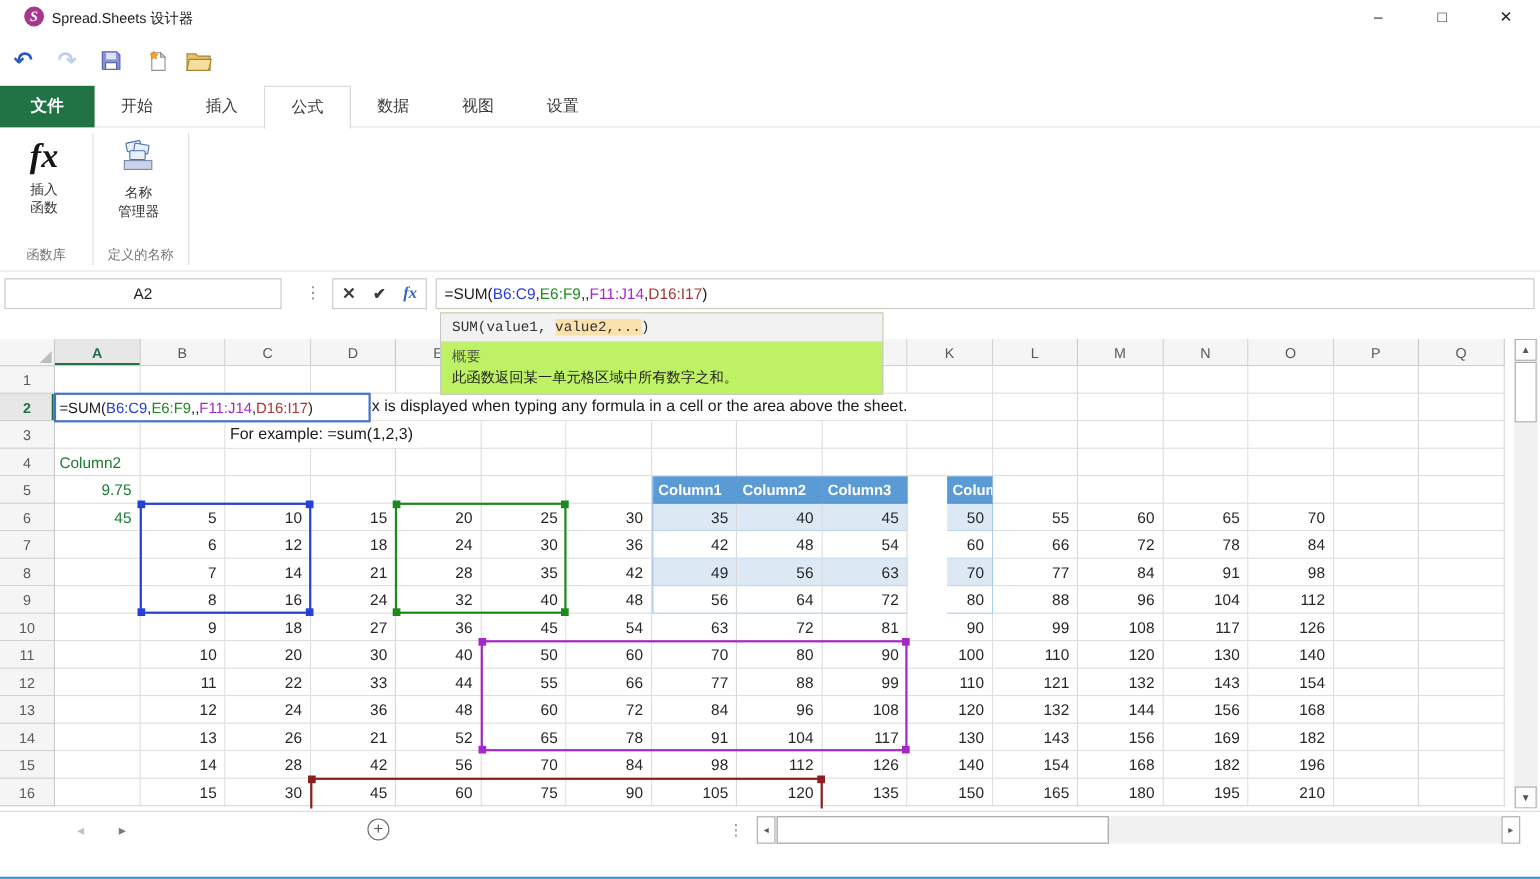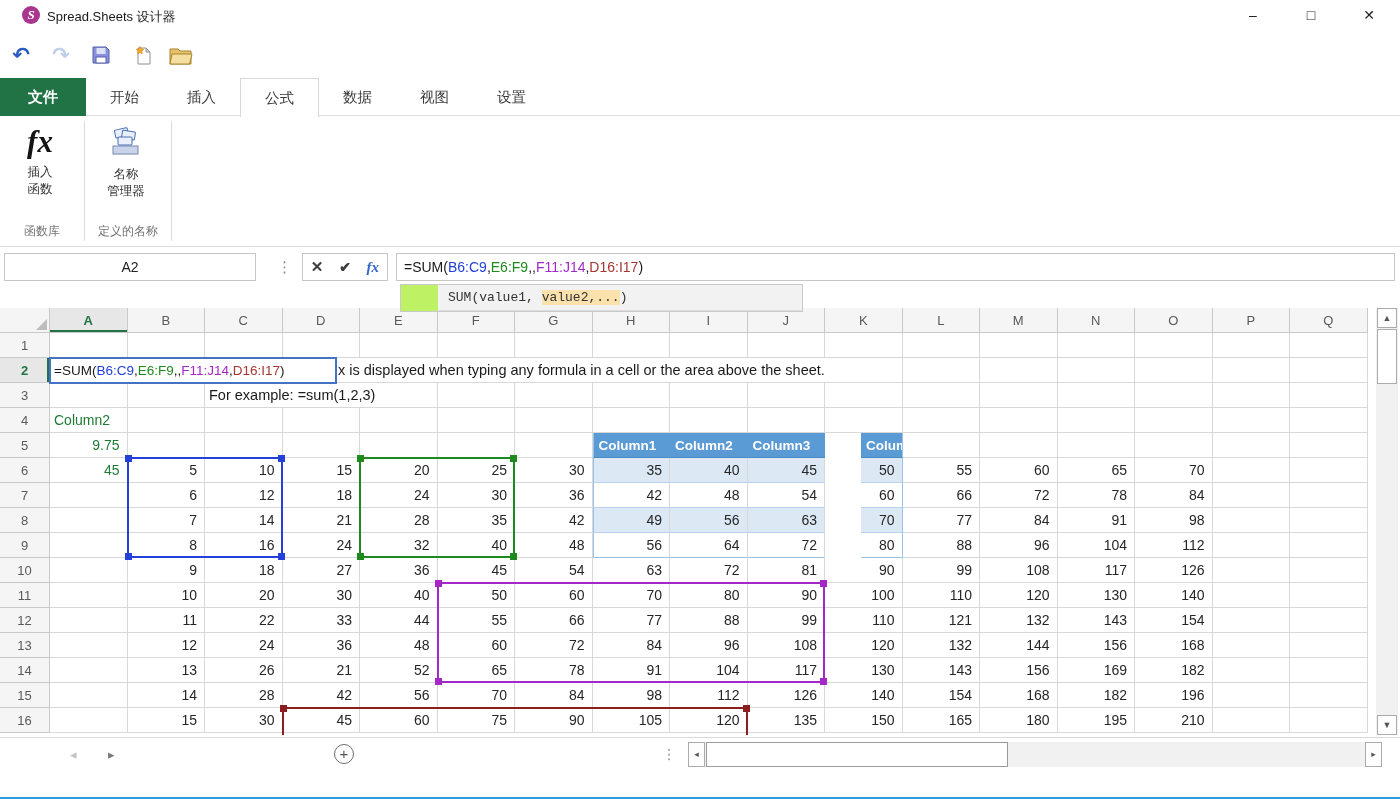--- a/index.html
+++ b/index.html
@@ -46,21 +46,21 @@
   .fdots{position:absolute;left:277px;top:6px;height:28px;line-height:28px;color:#8a8a8a;font-size:15px;}
   .fbtns{position:absolute;left:302px;top:6px;width:86px;height:28px;border:1px solid #C6C6C6;box-sizing:border-box;
          display:flex;align-items:center;justify-content:space-around;}
   .fcancel{color:#3c3c3c;font-size:15px;font-weight:bold;}
   .fenter{color:#3c3c3c;font-size:14px;font-weight:bold;}
   .ffx{color:#3665C8;font:italic bold 15px "Liberation Serif",serif;}
   .fformula{position:absolute;left:396px;top:6px;right:5px;height:28px;border:1px solid #C6C6C6;box-sizing:border-box;
             line-height:26px;font-size:14px;padding-left:7px;white-space:nowrap;overflow:hidden;}
 
   
-  .tooltip{position:absolute;left:400px;top:284px;width:403px;background:#bef264;border:1px solid #C9C9C9;z-index:30;box-sizing:border-box;padding-left:37px;}
+  .tooltip{position:absolute;left:400px;top:284px;width:403px;background:#bef264;border:1px solid #C9C9C9;z-index:30;box-sizing:border-box;}
   .tip-sig{background:#F2F2F2;border-bottom:1px solid #DDDDDD;padding:5px 10px;font-family:"Liberation Mono",monospace;
            font-size:13px;color:#333;white-space:nowrap;}
   .tip-hl{background:#FBE2AD;}
   .tip-body{padding:3px 10px 6px 10px;font-size:13px;color:#222;line-height:19px;}
   .tip-label{color:#555;}
 
   
   .sheetwrap{position:absolute;top:308px;left:0;width:1400px;height:427px;overflow:hidden;background:#fff;}
   #grid{position:absolute;left:0;top:0;display:grid;}
   .hdr{background:#F5F5F5;border-right:1px solid #C9C9C9;border-bottom:1px solid #C9C9C9;color:#5a5a5a;font-size:13px;
@@ -553,20 +553,24 @@
       <div class="vbtn vup">▲</div>
       <div class="vthumb"></div>
       <div class="vbtn vdown">▼</div>
     </div>
   </div>
 
   <div class="tooltip">
     <div class="tip-sig">
       <span>SUM(value1, </span><span class="tip-hl">value2,...</span><span>)</span>
     </div>
+    <div class="tip-body">
+      <div class="tip-label">概要</div>
+      <div>此函数返回某一单元格区域中所有数字之和。</div>
+    </div>
   </div>
 
   <div class="tabbar">
     <span class="tnav tnavL">◂</span>
     <span class="tnav tnavR">▸</span>
     <div class="addsheet">+</div>
     <span class="tdots">⋮</span>
     <div class="hscroll">
       <div class="hbtn hleft">◂</div>
       <div class="hthumb"></div>

